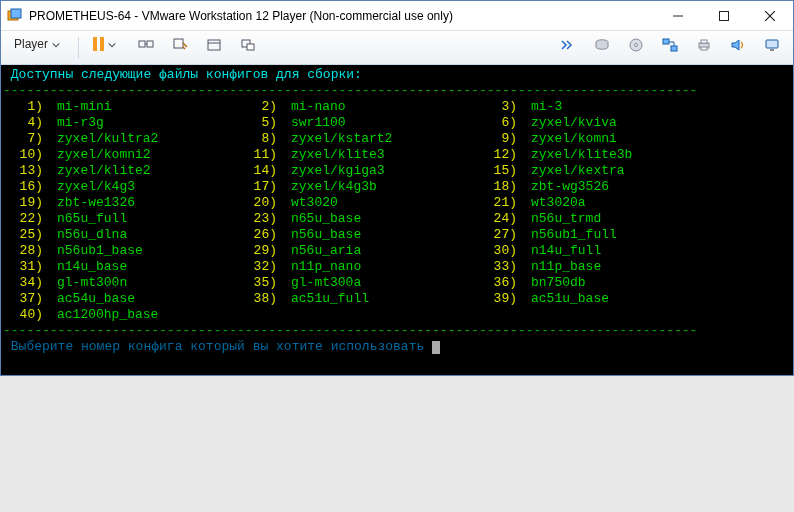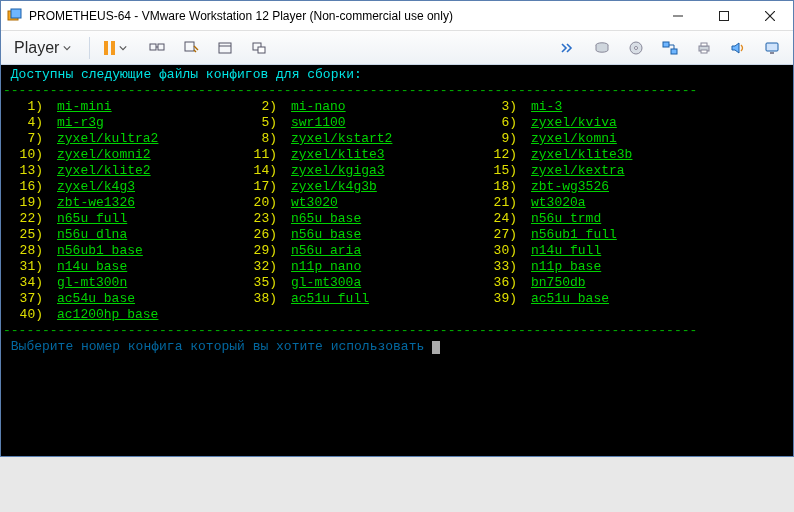--- a/index.html
+++ b/index.html
@@ -5,21 +5,21 @@
   * { box-sizing: border-box; margin: 0; padding: 0; }
   body {
     font-family: "Segoe UI", Tahoma, sans-serif;
     background: #e8e8e8;
     width: 794px;
     height: 512px;
     overflow: hidden;
   }
   .window {
     width: 794px;
-    height: 457px;
+    height: 376px;
     background: #fff;
     border: 1px solid #5a7fb0;
     display: flex;
     flex-direction: column;
   }
   .titlebar {
     height: 30px;
     background: #fff;
     display: flex;
     align-items: center;
@@ -49,24 +49,24 @@
     background: linear-gradient(#fdfdfd,#eef2f6);
     border-bottom: 1px solid #c9d6e6;
     display: flex;
     align-items: center;
     padding: 0 6px;
     gap: 4px;
   }
   .tb-btn {
     height: 24px;
     padding: 0 6px;
-    display: flex; align-items: center; justify-content: center;
+    display: flex; justify-content: center;
     border: 1px solid transparent;
     border-radius: 2px;
-    font-size: 16px;
+    font-size: 12px;
     color: #2a2a2a;
   }
   .tb-sep { width:1px; height:22px; background:#cfd9e6; margin:0 3px; }
   .tb-spacer { flex: 1; }
   .tb-icon { width:16px;height:16px;display:inline-flex;align-items:center;justify-content:center;color:#556; }
   .tb-icon.blue { color:#2a6fc9; }
   .pause-icon { display:flex; gap:3px; }
   .pause-icon span { width:4px; height:14px; background:#f59b1f; display:block; }
 
   .terminal {
@@ -86,21 +86,21 @@
   .t-num { color: #e0e000; }
   .t-name { color: #00d400; }
   .t-prompt { color: #0369a1; }
   .line { display:block; }
   .row3 { display:flex; }
   .cell { display:flex; }
   .cell.c1 { width: 234px; }
   .cell.c2 { width: 240px; }
   .cell.c3 { flex:1; }
   .numcol { width: 40px; text-align: right; padding-right:0; }
-  .namecol { padding-left: 14px; text-decoration: underline; }
+  .namecol { padding-left: 14px; }
   .cursor {
     display:inline-block; width:8px; height:13px; background:#aaa;
     vertical-align:text-bottom; margin-left:8px;
     animation: blink 1s steps(1) infinite;
   }
   @keyframes blink { 50% { opacity: 0; } }
 </style>
 </head>
 <body>
 

